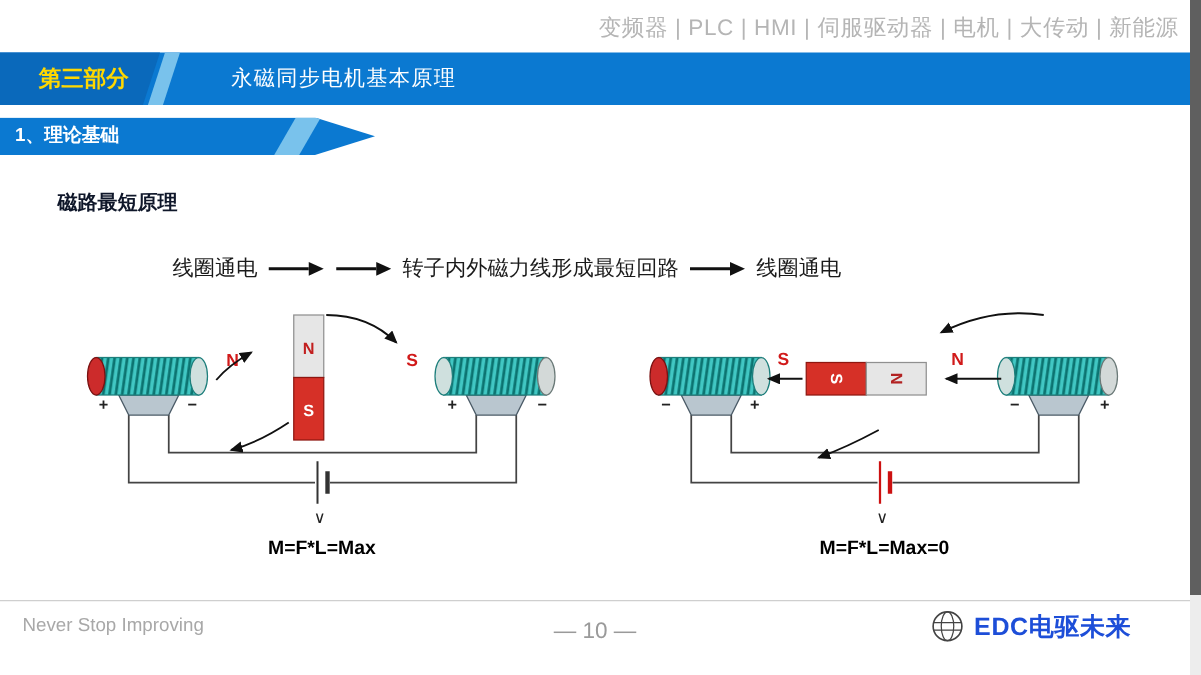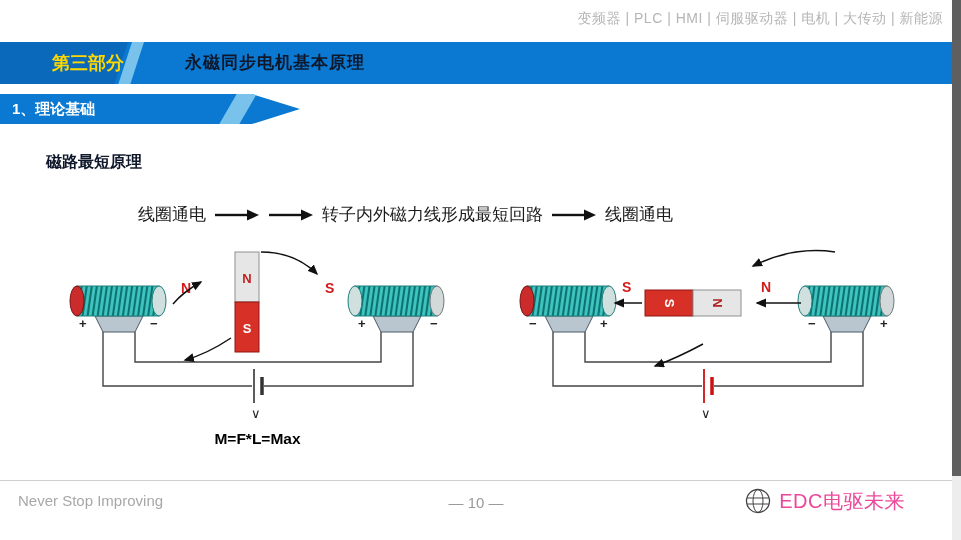--- a/index.html
+++ b/index.html
@@ -3,40 +3,40 @@
 <meta charset="utf-8">
 <style>
   * { margin:0; padding:0; box-sizing:border-box; }
   body { background:#fff; }
   .stage{
     position:relative; width:961px; height:540px; background:#ffffff;
     overflow:hidden; font-family:"Liberation Sans", sans-serif;
   }
   
   .services{
-    position:absolute; top:10px; right:18px; font-size:14px; color:#b5b5b5;
+    position:absolute; top:10px; right:18px; font-size:18px; color:#b5b5b5;
     letter-spacing:.5px;
   }
   
   .title-bar{ position:absolute; left:0; top:42px; width:952px; height:42px; background:#0b79d1; }
   .part-tab{
     position:absolute; left:0; top:0; width:128px; height:42px; background:#0a69bb;
     transform:skewX(-18deg); transform-origin:top left;
   }
   .tab-stripe{
     position:absolute; left:132px; top:0; width:12px; height:42px; background:#79c2ec;
     transform:skewX(-18deg); transform-origin:top left;
   }
   .part-label{
     position:absolute; left:10px; top:0; width:114px; height:24px; line-height:42px;
-    text-align:right; color:#ffd800; font-size:18px; font-weight:bold;
+    text-align:center; color:#ffd800; font-size:18px; font-weight:bold;
   }
   .slide-title{
     position:absolute; left:185px; top:0; height:37px; line-height:42px;
-    color:#0f172a; font-size:17px; font-weight:bold; letter-spacing:1px;
+    color:#ffffff; font-size:17px; font-weight:normal; letter-spacing:1px;
   }
   
   .section-banner{
     position:absolute; left:0; top:94px; width:300px; height:30px;
     clip-path:polygon(0 0, 84% 0, 100% 50%, 84% 100%, 0 100%);
   }
   .banner-bg{ position:absolute; inset:0; background:#0b79d1; }
   .banner-stripe{
     position:absolute; left:228px; top:0; width:20px; height:30px; background:#79c2ec;
     transform:skewX(-30deg);
@@ -60,23 +60,23 @@
   .diagram.right{ left:505px; }
   .formula{
     position:absolute; top:430px; width:405px; text-align:center;
     font-size:15.5px; font-weight:bold; color:#000;
   }
   .formula.left{ left:55px; }
   .formula.right{ left:505px; }
   
   .footer-line{ position:absolute; left:0; top:480px; width:952px; border-top:1px solid #cfcfcf; }
   .footer-slogan{ position:absolute; left:18px; top:492px; font-size:15px; color:#a8a8a8; }
-  .footer-page{ position:absolute; left:0; top:494px; width:952px; text-align:center; font-size:15px; color:#9a9a9a; }
+  .footer-page{ position:absolute; left:0; top:494px; width:952px; text-align:center; font-size:18px; color:#9a9a9a; }
   .brand{ position:absolute; right:56px; top:486px; display:flex; align-items:center; gap:6px; }
-  .brand-text{ font-size:20px; font-weight:normal; color:#ec4899; letter-spacing:.5px; }
+  .brand-text{ font-size:20px; font-weight:bold; color:#1d4ed8; letter-spacing:.5px; }
   
   .scroll-track{ position:absolute; right:0; top:0; width:9px; height:540px; background:#ededed; }
   .scroll-thumb{ position:absolute; right:0; top:0; width:9px; height:476px; background:#5f5f5f; }
 </style>
 </head>
 <body>
 
 <div class="stage">
 
   <div class="services">变频器 | PLC | HMI | 伺服驱动器 | 电机 | 大传动 | 新能源</div>
@@ -218,20 +218,21 @@
     <text x="117" y="46" font-size="14" font-weight="bold" fill="#d11a1a">S</text>
     <text x="256" y="46" font-size="14" font-weight="bold" fill="#d11a1a">N</text>
 
     <g stroke="#111" fill="none" stroke-width="1.5">
       <path d="M137,57 L110,57" marker-end="url(#ahB)"></path>
       <path d="M296,57 L252,57" marker-end="url(#ahB)"></path>
       <path d="M330,6 Q288,0 248,20" marker-end="url(#ahB)"></path>
       <path d="M198,98 Q172,112 150,120" marker-end="url(#ahB)"></path>
     </g>
   </svg>
+  <div class="formula right">M=F*L=Max=0</div>
 
   <div class="footer-line"></div>
   <div class="footer-slogan">Never Stop Improving</div>
   <div class="footer-page">—  10  —</div>
   <div class="brand">
     <svg width="30" height="30" viewBox="0 0 30 30">
       <circle cx="15" cy="15" r="11.5" fill="none" stroke="#444" stroke-width="1.3"></circle>
       <ellipse cx="15" cy="15" rx="5" ry="11.5" fill="none" stroke="#444" stroke-width="1"></ellipse>
       <path d="M4,12 H26 M4,18 H26" stroke="#444" stroke-width="1" fill="none"></path>
     </svg>

